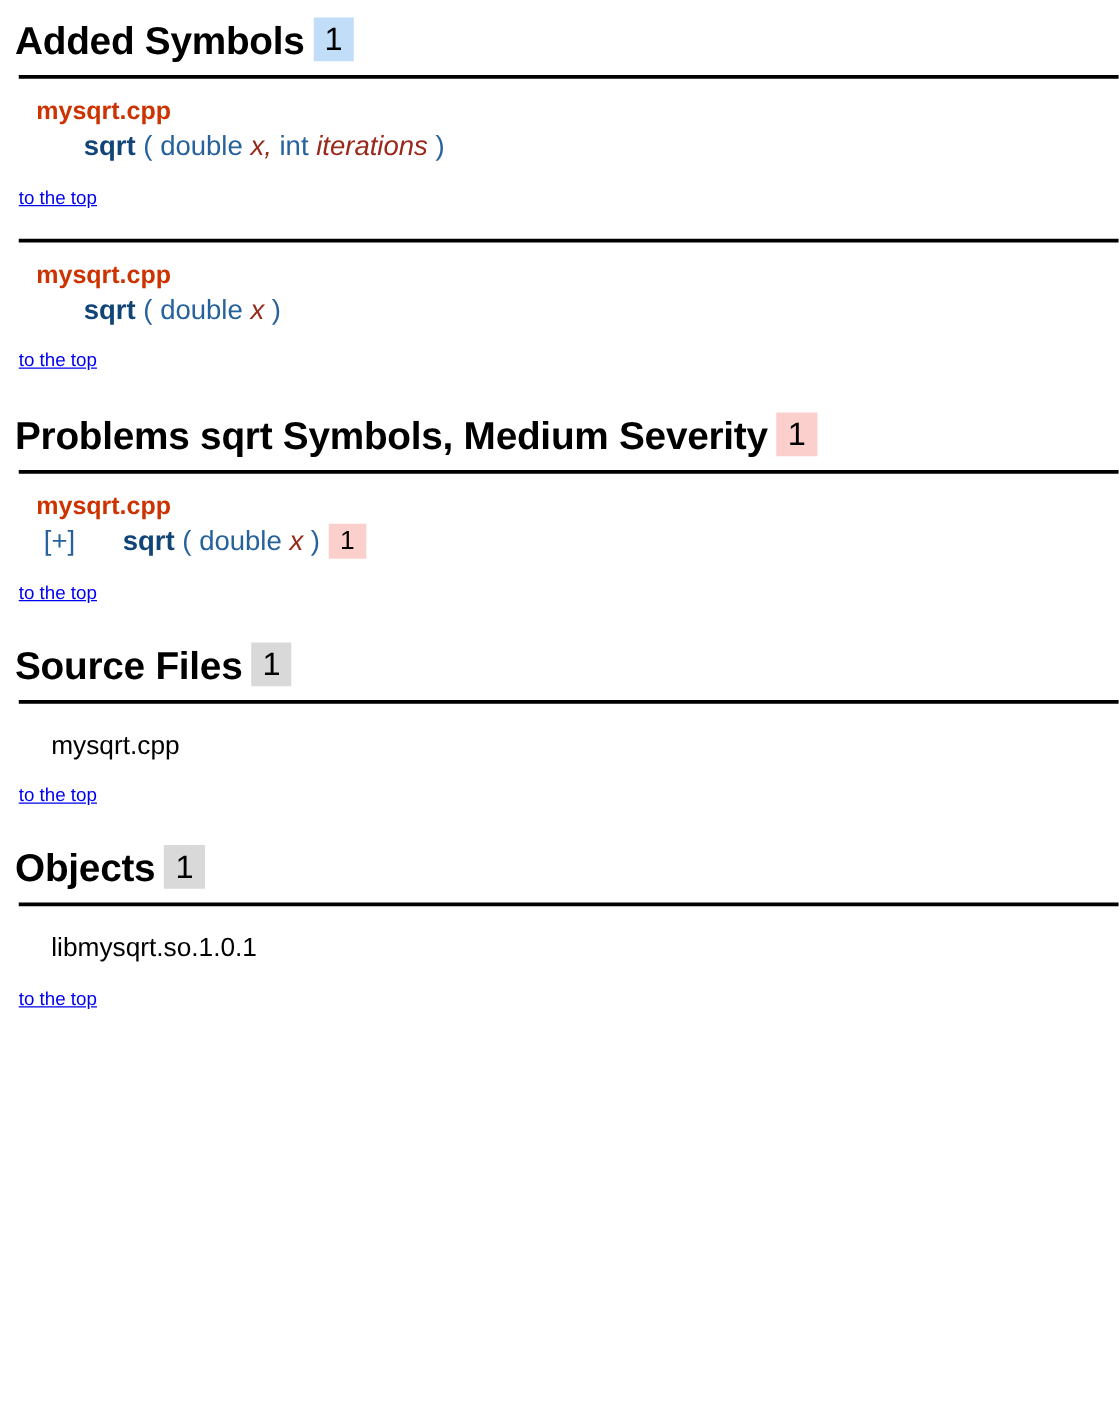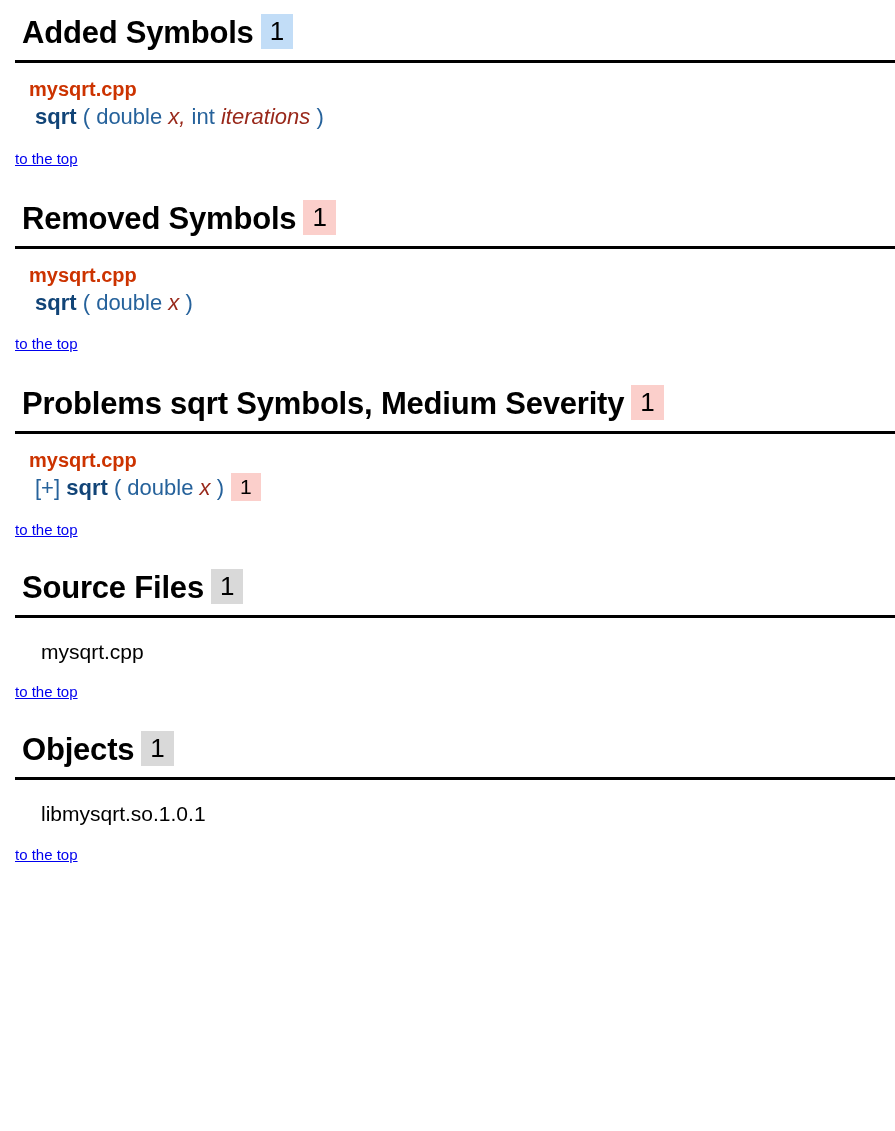--- a/index.html
+++ b/index.html
@@ -23,21 +23,21 @@
   .section {
     margin: 0;
   }
   h2.section-title {
     font-family: "Liberation Sans", sans-serif;
     font-size: 31px;
     font-weight: bold;
     line-height: 1.0;
     color: #000000;
     margin: 0;
-    padding: 14px 0 6px 22px;
+    padding: 14px 0 6px 12px;
     white-space: nowrap;
     letter-spacing: -0.2px;
   }
   h2.section-title .title-text { }
 
   .count-badge {
     display: inline-block;
     font-family: "Liberation Sans", sans-serif;
     font-size: 26px;
     font-weight: normal;
@@ -76,20 +76,21 @@
     font-family: "Liberation Sans", sans-serif;
     font-size: 22px;
     line-height: 1.35;
     margin: 0;
     padding-left: 6px;
     white-space: nowrap;
   }
   .sig-name {
     font-weight: bold;
     color: #114477;
+    margin-left: 32px;
   }
   .sig-punct {
     color: #26629b;
   }
   .sig-type {
     color: #26629b;
   }
   .sig-param {
     font-style: italic;
     color: #99291b;
@@ -151,23 +152,20 @@
     <div class="section-body">
       <div class="file-name">mysqrt.cpp</div>
       <div class="signature"><span class="sig-name">sqrt</span> <span class="sig-punct">(</span> <span class="sig-type">double</span> <span class="sig-param">x</span><span class="sig-param">,</span> <span class="sig-type">int</span> <span class="sig-param">iterations</span> <span class="sig-punct">)</span></div>
     </div>
     <div class="top-link-row">
       <a class="top-link" href="#top">to the top</a>
     </div>
   </div>
 
   <div class="section sec-removed">
-    <h2 class="section-title">
-      <span class="title-text">Removed Symbols</span><span class="count-badge badge-pink">1</span>
-    </h2>
     <div class="rule"></div>
     <div class="section-body">
       <div class="file-name">mysqrt.cpp</div>
       <div class="signature"><span class="sig-name">sqrt</span> <span class="sig-punct">(</span> <span class="sig-type">double</span> <span class="sig-param">x</span> <span class="sig-punct">)</span></div>
     </div>
     <div class="top-link-row">
       <a class="top-link" href="#top">to the top</a>
     </div>
   </div>
 

